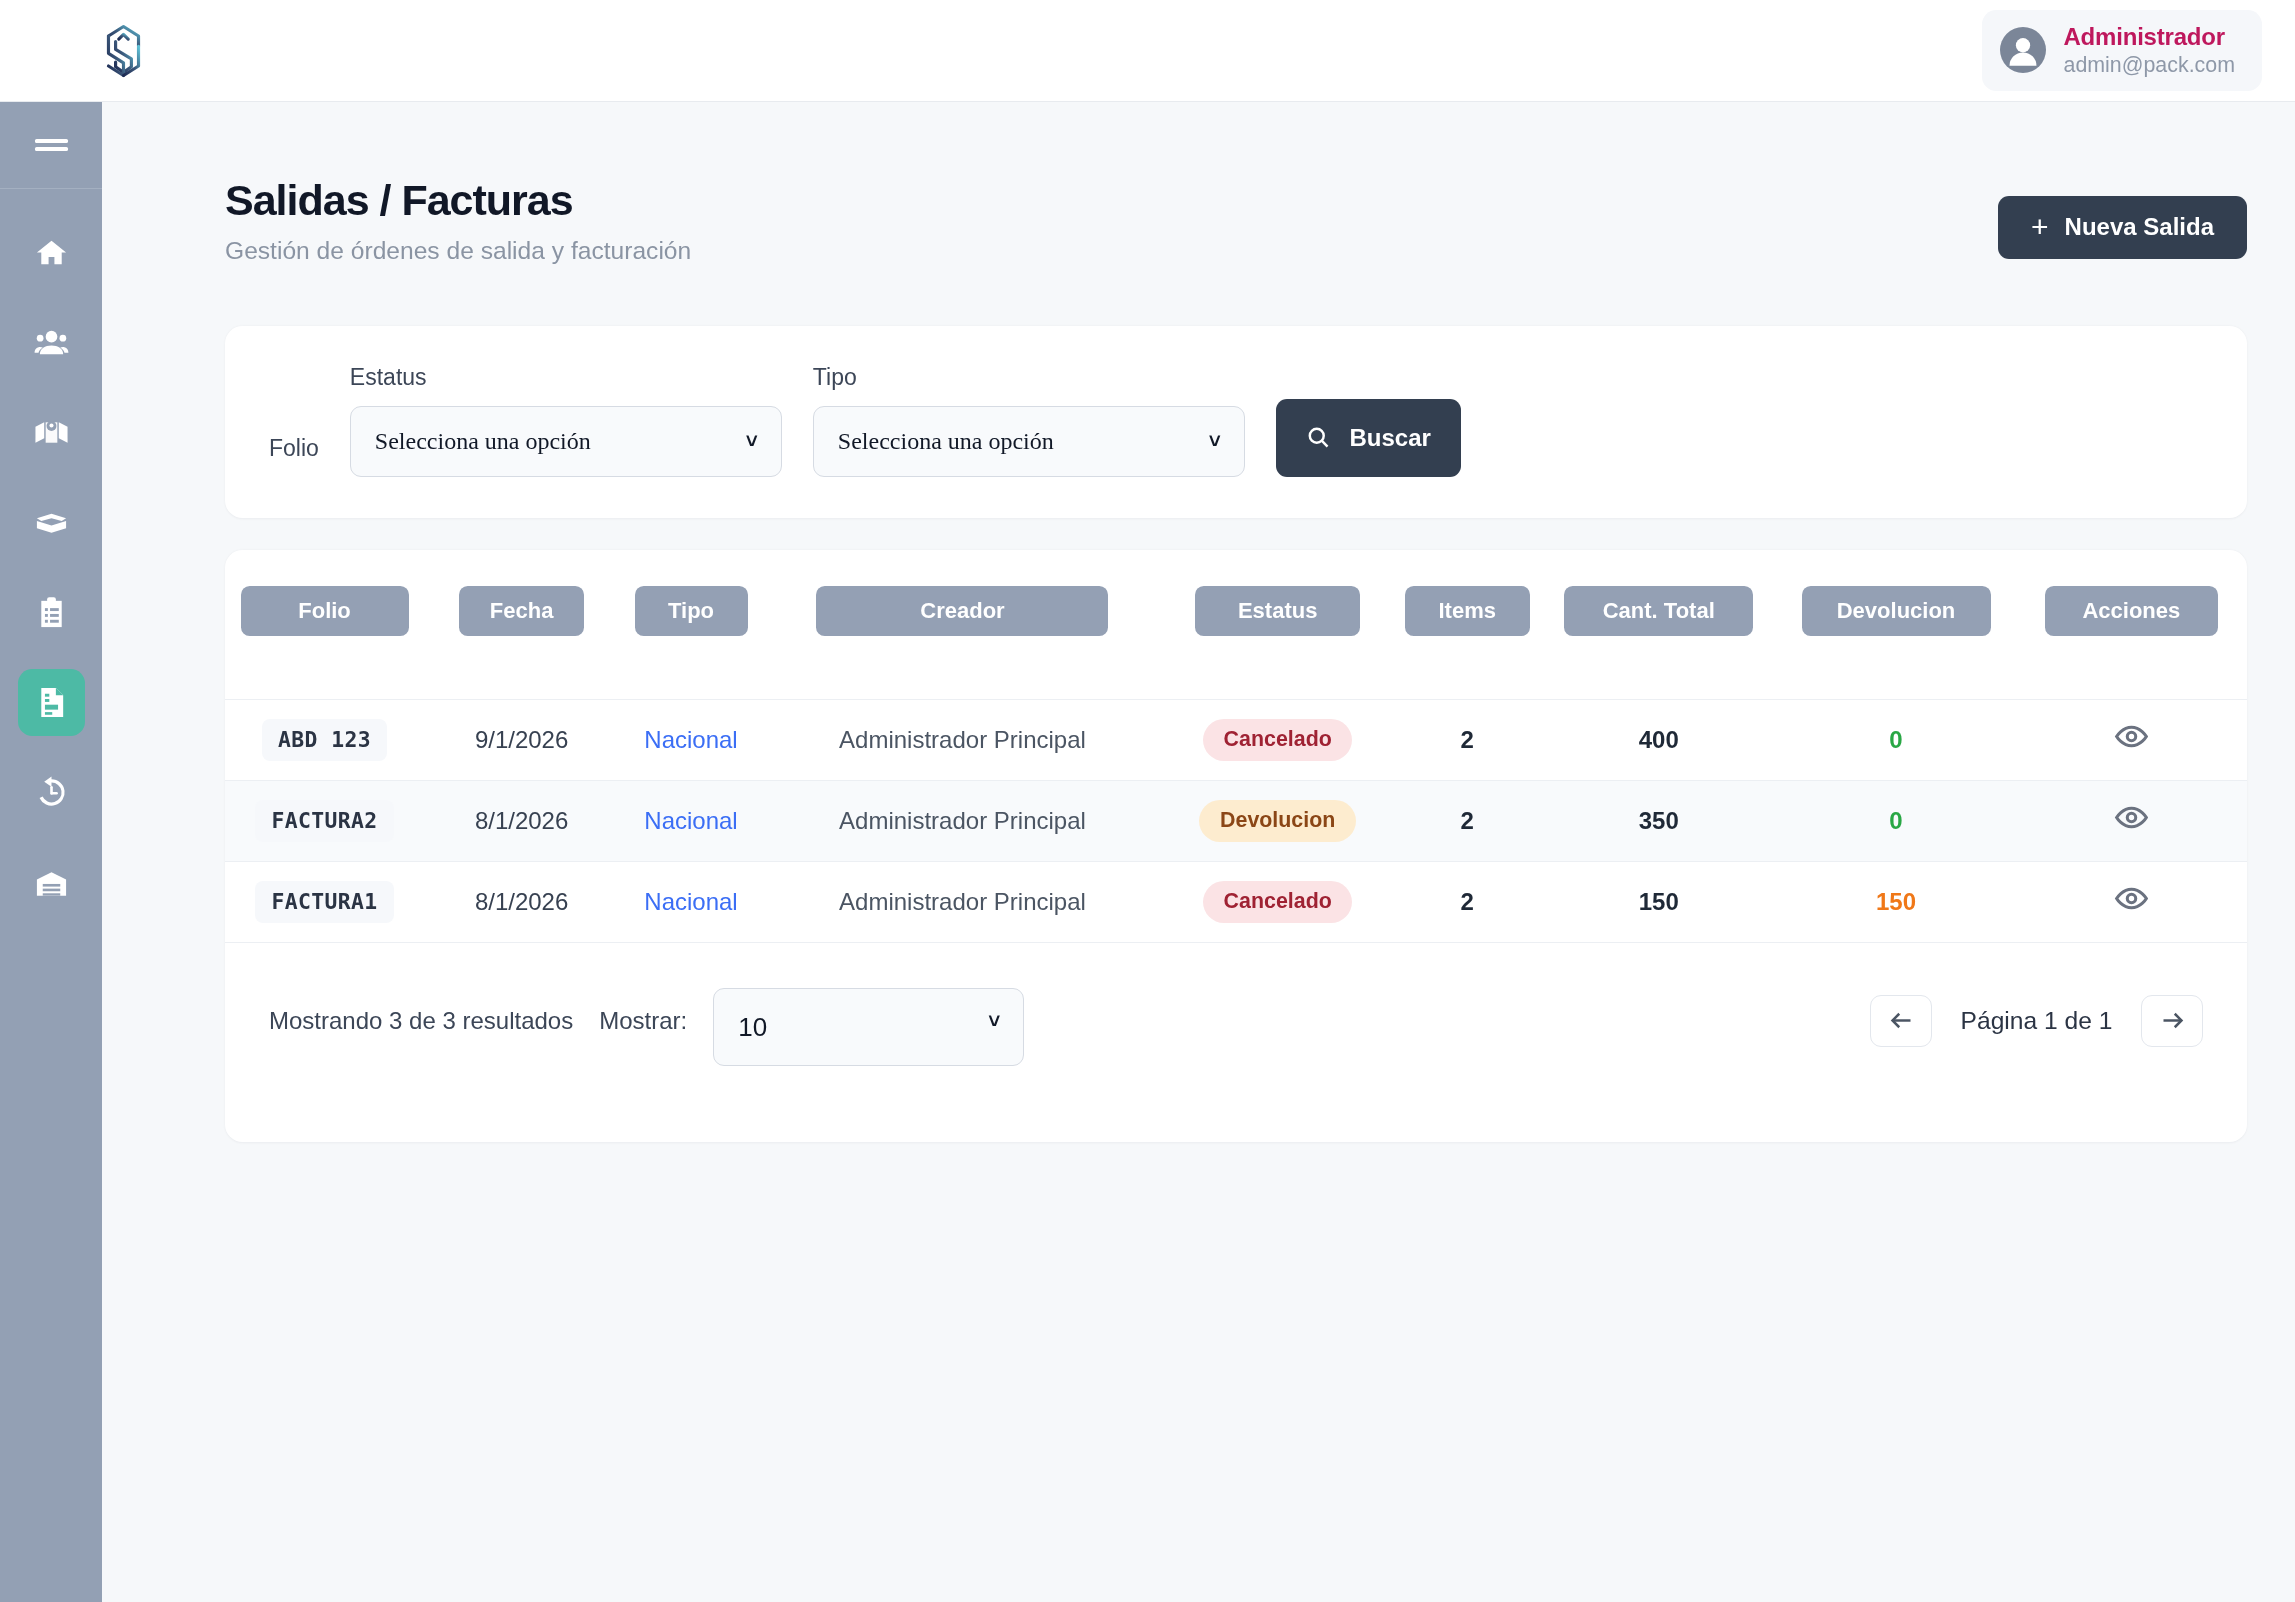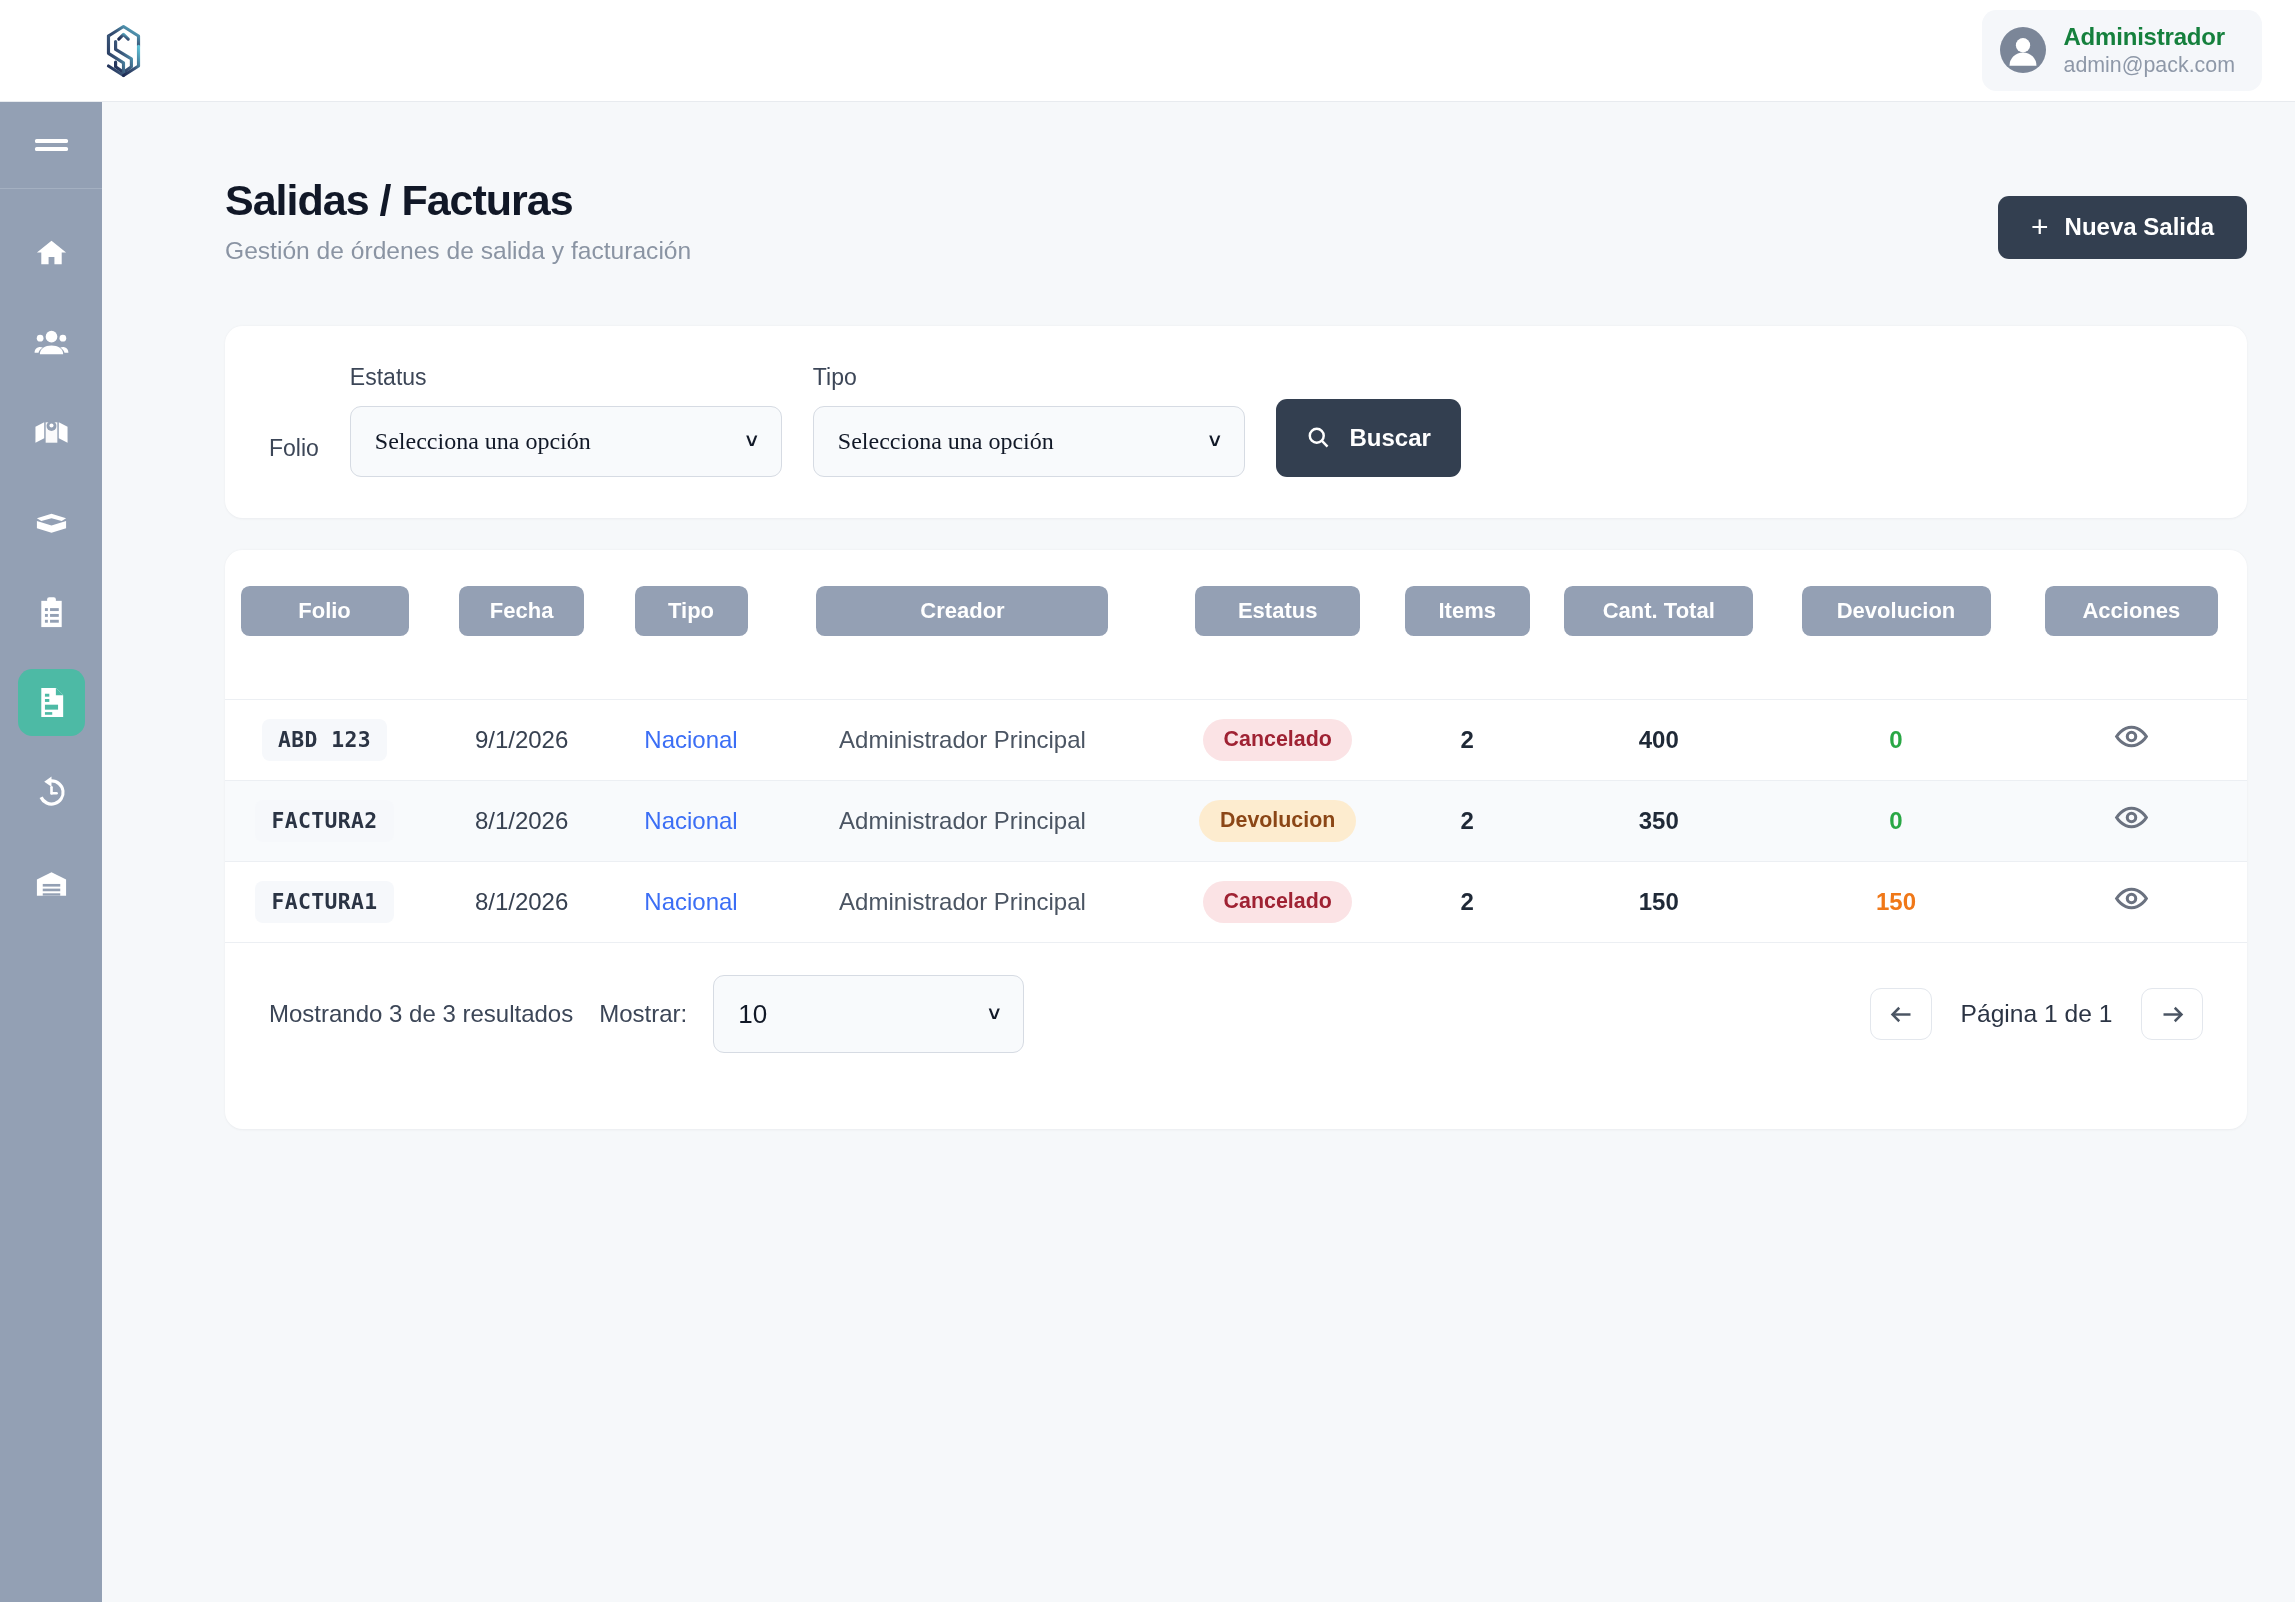--- a/index.html
+++ b/index.html
@@ -15,21 +15,21 @@
     background: #ffffff; border-bottom: 0.8px solid #e8ebef;
     display: flex; align-items: center; justify-content: space-between;
     padding: 0 33px 0 94px;
   }
   .logo { width: 59px; height: 68px; display: block; }
   .userchip {
     display: flex; align-items: center; gap: 17.5px;
     background: #f5f7fa; border-radius: 14.3px; padding: 12.7px 27px 12.7px 17.5px;
   }
   .avatar { width: 46px; height: 46px; flex: 0 0 46px; }
-  .uname { font-size: 24px; font-weight: bold; color: #15803d; line-height: 1.22; letter-spacing: -0.2px;}
+  .uname { font-size: 24px; font-weight: bold; color: #be185d; line-height: 1.22; letter-spacing: -0.2px;}
   .umail { font-size: 21.4px; color: #8e98a8; line-height: 1.25; }
   
   .sidebar {
     position: absolute; top: 102px; left: 0; width: 102px; height: 1500px;
     background: #93a0b4;
   }
   .ham {
     height: 87px; display: flex; align-items: center; justify-content: center;
     border-bottom: 0.8px solid #a4b0c1;
   }
@@ -122,21 +122,21 @@
     border-top: 0.8px solid #eceff3;
     display: flex; align-items: center; justify-content: space-between;
     padding: 32px 44px 76px 44px;
   }
   .fleft { display: flex; align-items: center; gap: 26px; }
   .showing { font-size: 24px; color: #3c4657; }
   .mostrar { font-size: 24px; color: #3c4657; }
   .pagesel {
     width: 311px; height: 78px; border: 0.8px solid #d6dbe3; border-radius: 11px;
     background: #f8fafc; font-size: 26px; color: #111827; padding: 0 24px;
-    appearance: none; -webkit-appearance: none; font-family: "Liberation Sans", sans-serif;
+    appearance: none; -webkit-appearance: none; font-family: "Liberation Sans", sans-serif; margin-top: 13px;
   }
   .fright { display: flex; align-items: center; gap: 28.6px; text-align: center; }
   .pagebtn {
     width: 62px; height: 52px; border: 0.8px solid #e3e7ed; border-radius: 11px;
     background: #fff; display: flex; align-items: center; justify-content: center;
     cursor: pointer;
   }
   .pagebtn svg { width: 27px; height: 27px; stroke: #4b5563; fill: none; stroke-width: 2.2; }
   .pagetxt { font-size: 24.6px; color: #2b3444; }
 </style>

